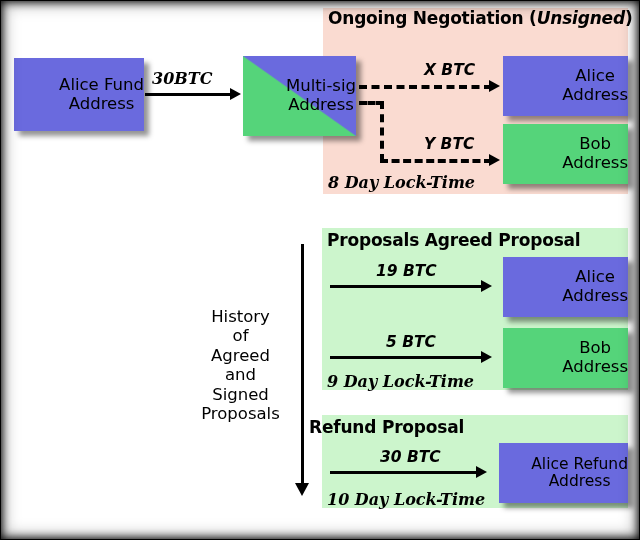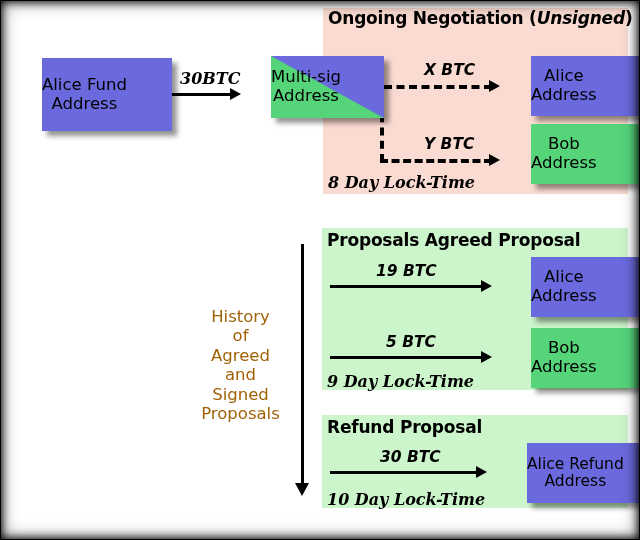--- a/index.html
+++ b/index.html
@@ -61,28 +61,27 @@
     white-space: nowrap;
     z-index: 6;
   }
 
   
   .abox {
     position: absolute;
     z-index: 8;
     display: flex;
     align-items: center;
-    justify-content: flex-start;
+    justify-content: flex-end;
     text-align: center;
     font-size: 16.5px;
     line-height: 1.13;
     color: #000;
     box-shadow: 5px 5px 5px rgba(0,0,0,0.42);
     box-sizing: border-box;
-    margin-left: 28px;
   }
   .abox-purple { background: #6a6ade; }
   .abox-green  { background: #55d47a; }
   .abox-split  {
     background: linear-gradient(to bottom left, #6a6ade 0%, #6a6ade 49.4%, #55d47a 50.6%, #55d47a 100%);
   }
   .abox span { display: block; }
 
   
   .arrow-line {
@@ -141,21 +140,21 @@
     white-space: nowrap;
     z-index: 9;
   }
 
   
   #history-caption {
     position: absolute;
     text-align: center;
     font-size: 16.5px;
     line-height: 1.18;
-    color: #a16207;
+    color: #000000;
     white-space: pre-line;
     z-index: 6;
   }
 </style>
 </head>
 <body>
 
 <div id="canvas">
 
   <div id="inner-bg"></div>
@@ -170,23 +169,23 @@
 
   <div class="abox abox-purple" style="left:14px; top:58px; width:130px; height:73px;">
     <div>
       <span>Alice Fund</span>
       <span>Address</span>
     </div>
   </div>
 
   <div class="arrow-line" style="left:145px; top:93px; width:86px;"></div>
   <div class="arrow-head-r" style="left:230px; top:88px;"></div>
-  <div class="amt-label-serif" style="left:152px; top:69px;padding-left:28px;">30BTC</div>
-
-  <div class="abox abox-split" style="left:243px; top:56px; width:113px; height:62px;">
+  <div class="amt-label-serif" style="left:152px; top:69px;">30BTC</div>
+
+  <div class="abox abox-split" style="left:243px; top:56px; width:113px; height:80px;">
     <div>
       <span>Multi-sig</span>
       <span>Address</span>
     </div>
   </div>
 
   <div class="dashed-h" style="left:359px; top:85px; width:133px;"></div>
   <div class="arrow-head-r" style="left:489px; top:80px;"></div>
   <div class="amt-label" style="left:424px; top:61px;">X BTC</div>
 
@@ -243,21 +242,21 @@
 
   <div class="abox abox-green" style="left:503px; top:328px; width:125px; height:60px;">
     <div>
       <span>Bob</span>
       <span>Address</span>
     </div>
   </div>
 
   <div class="panel panel-green" style="left:322px; top:415px; width:306px; height:93px;"></div>
 
-  <div class="panel-title" style="left:327px; top:417px;">Refund Proposal</div>
+  <div class="panel-title" style="left:309px; top:417px;">Refund Proposal</div>
 
   <div class="lock-time" style="left:327px; top:490px;">10 Day Lock-Time</div>
 
   <div class="arrow-line" style="left:330px; top:471px; width:147px;"></div>
   <div class="arrow-head-r" style="left:476px; top:466px;"></div>
   <div class="amt-label" style="left:380px; top:448px;">30 BTC</div>
 
   <div class="abox abox-purple" style="left:499px; top:443px; width:129px; height:60px; font-size:15.5px;">
     <div>
       <span>Alice Refund</span>

